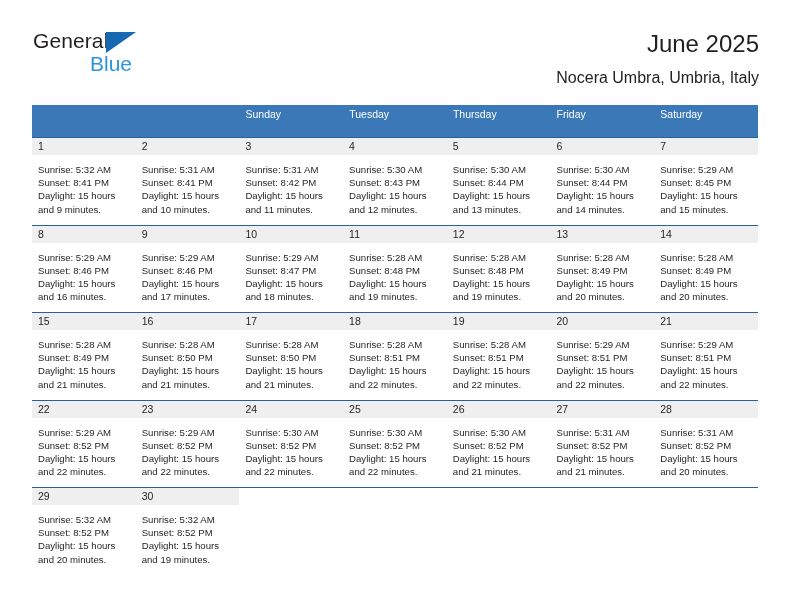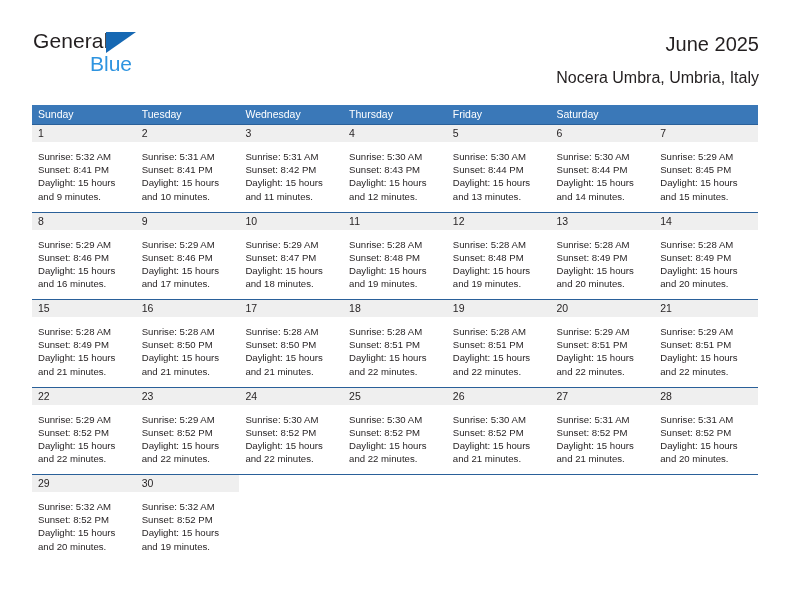--- a/index.html
+++ b/index.html
@@ -63,21 +63,21 @@
     top: 23px;
   }
 
   .title-block {
     position: absolute;
     right: 33px;
     top: 28px;
     text-align: right;
   }
   .month-title {
-    font-size: 20px;
+    font-size: 24px;
     color: #231f20;
     line-height: 32px;
     white-space: nowrap;
   }
   .location {
     font-size: 16px;
     color: #231f20;
     line-height: 20px;
     margin-top: 8px;
     white-space: nowrap;
@@ -86,21 +86,22 @@
   
   .calendar {
     position: absolute;
     left: 32px;
     top: 105px;
     width: 726px;
   }
   .cal-head {
     display: flex;
     background: #3a78b8;
-    height: 19px;
+    height: 32px;
+    justify-content: flex-end;
   }
   .cal-head .hcell {
     flex: 0 0 103.71px;
     width: 103.71px;
     color: #ffffff;
     font-size: 10.5px;
     line-height: 19px;
     padding-left: 6px;
     box-sizing: border-box;
     white-space: nowrap;
@@ -161,21 +162,20 @@
       <div class="month-title">June 2025</div>
       <div class="location">Nocera Umbra, Umbria, Italy</div>
     </div>
 
   </div>
 
   <div class="calendar">
     <div class="cal-head" id="cal-head">
         <div class="hcell">Sunday</div>
         <div class="hcell">Tuesday</div>
-        <div class="hcell">Wednesday</div>
         <div class="hcell">Thursday</div>
         <div class="hcell">Friday</div>
         <div class="hcell">Saturday</div>
       </div>
     <div id="cal-body">
         <div class="week">
           <div class="cell filled">
             <div class="daynum-band">
               <div class="daynum">1</div>
             </div>

